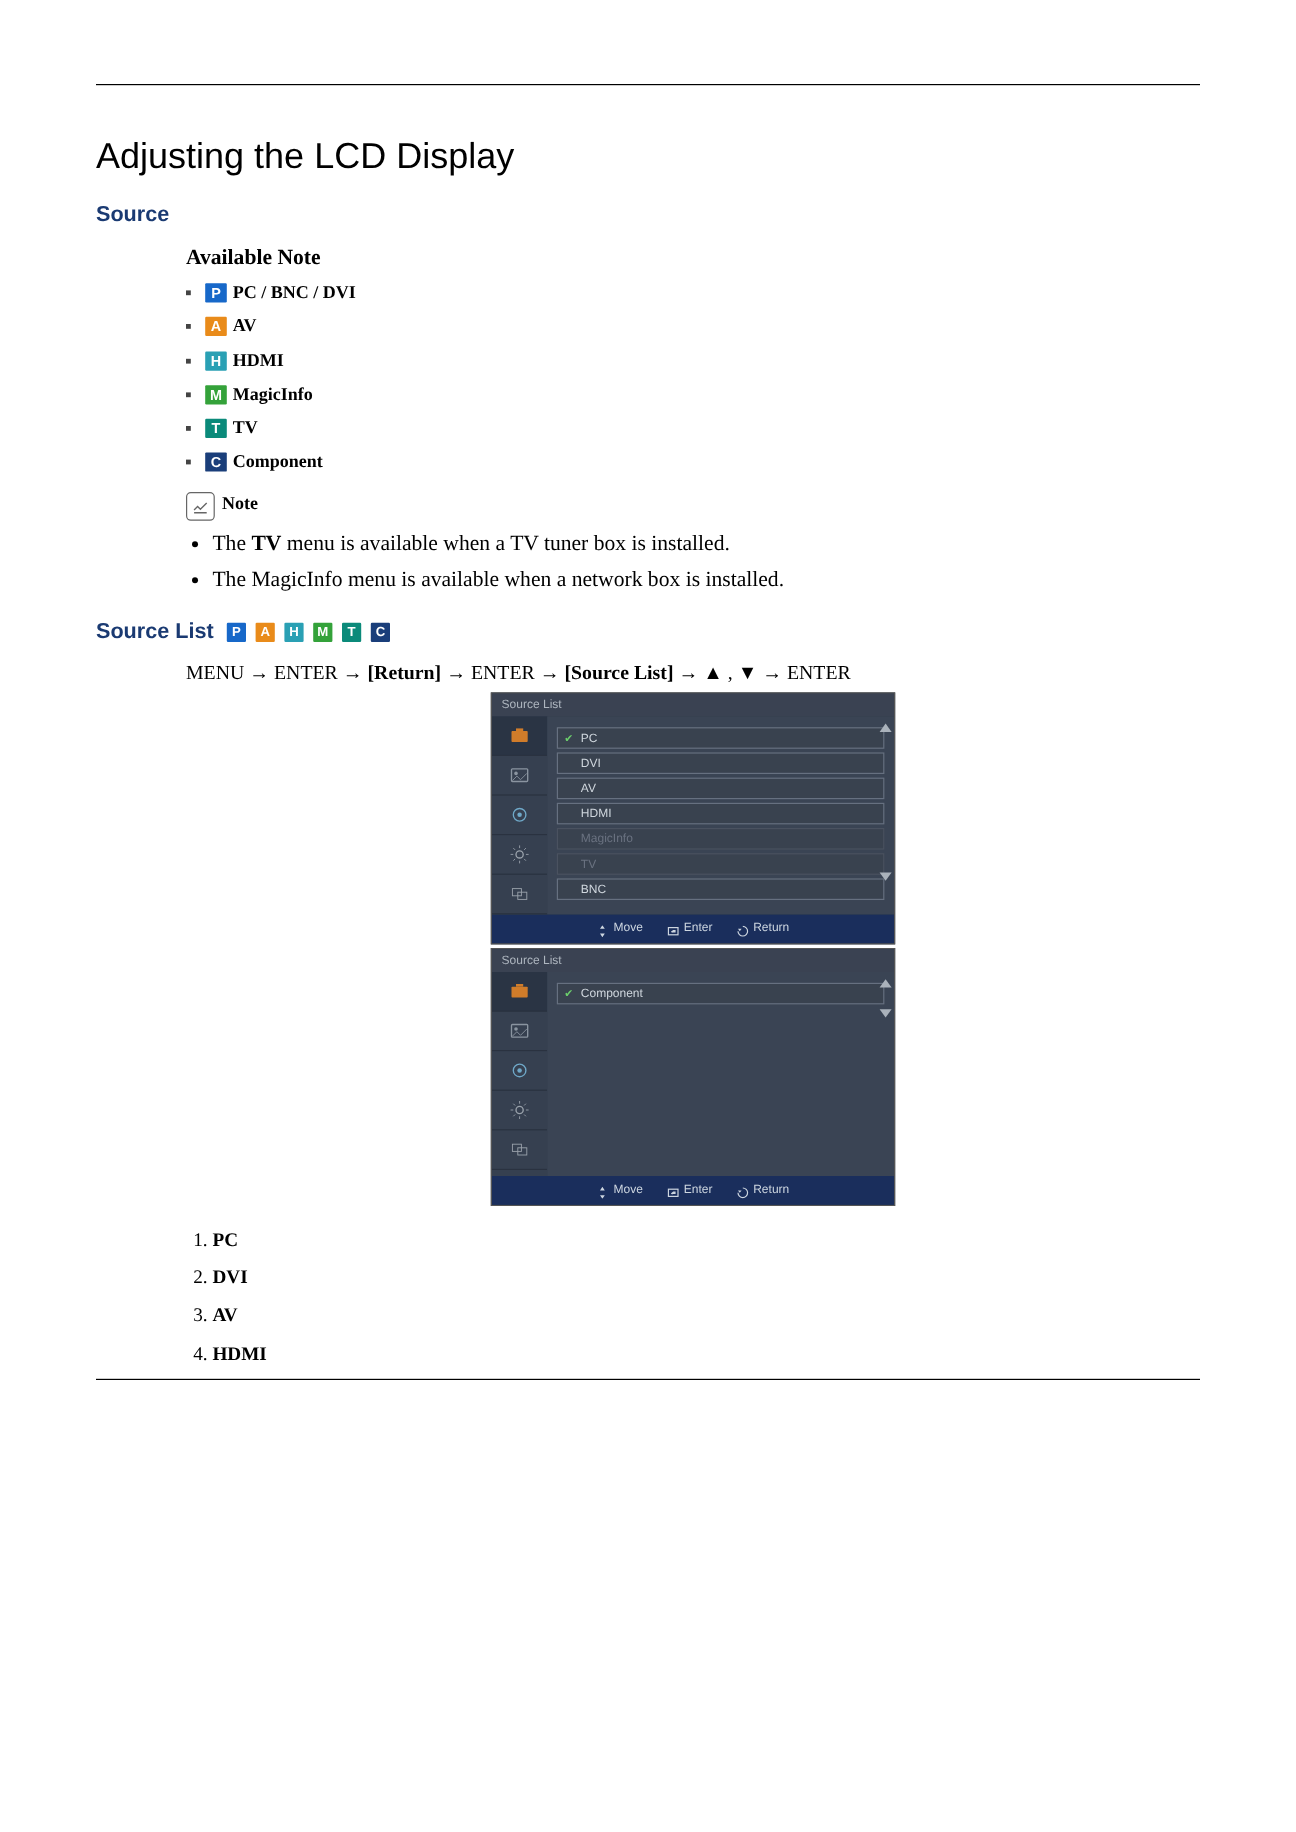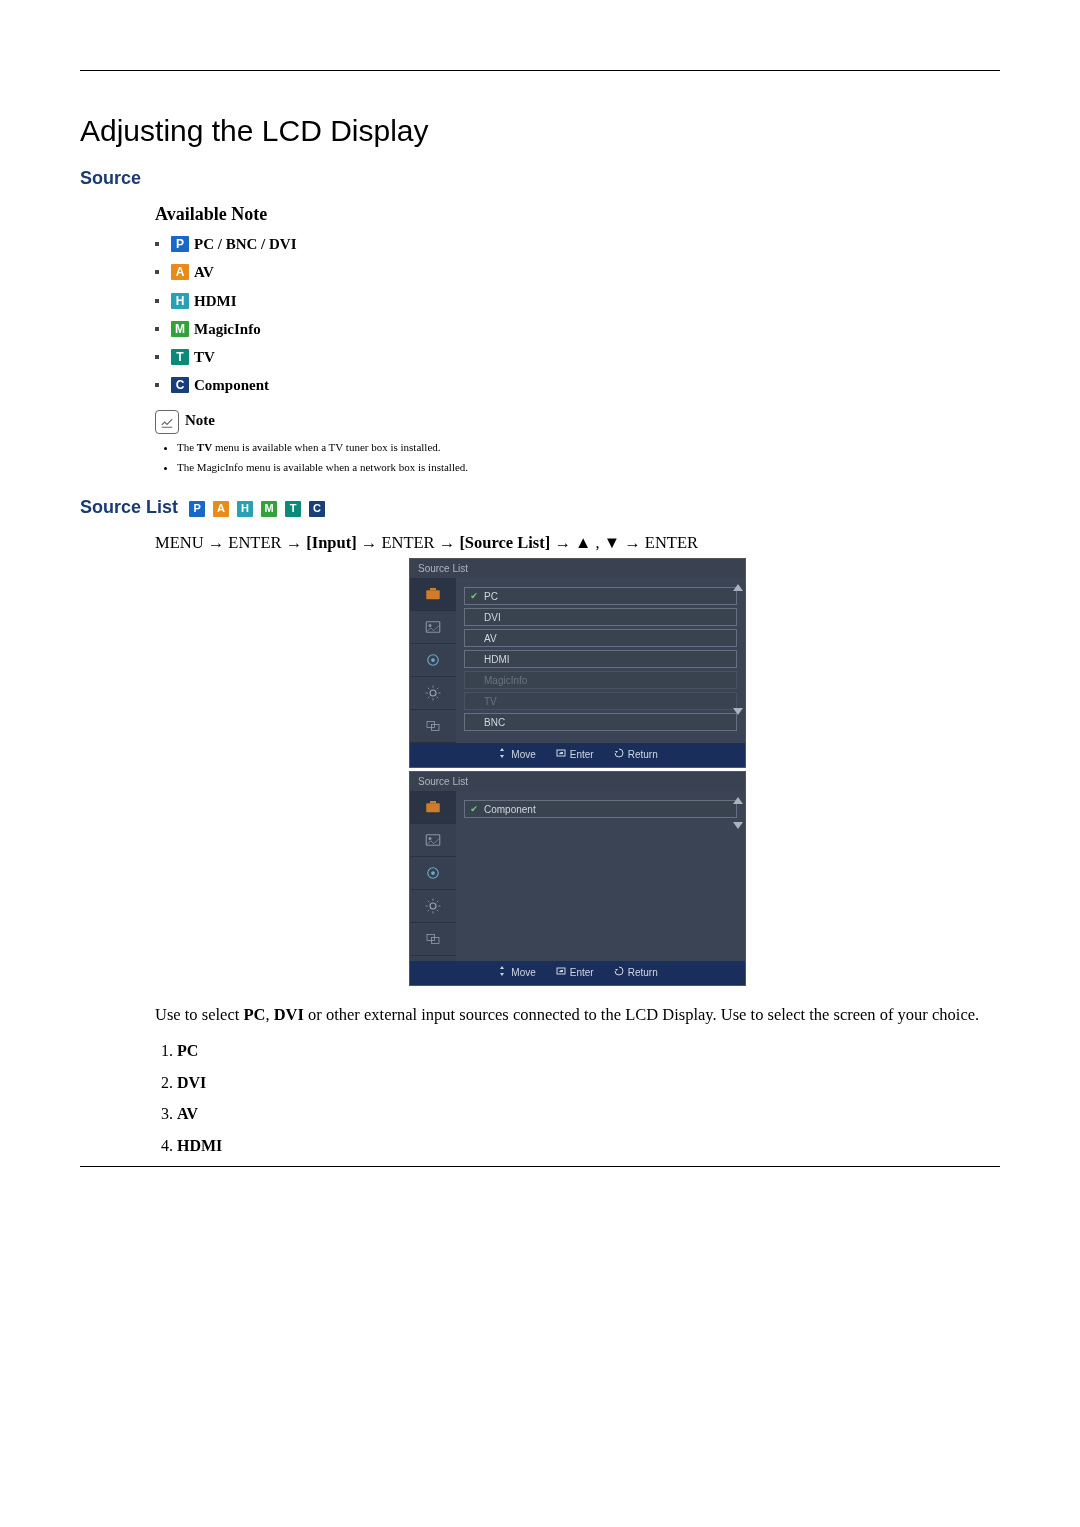--- a/index.html
+++ b/index.html
@@ -25,21 +25,21 @@
   .mi-cyan{background:#2aa0b4}
   .mi-green{background:#34a23a}
   .mi-teal{background:#0b8a7a}
   .mi-navy{background:#1a3e7a}
   .mode-lbl{font-weight:bold;font-size:15px}
   .note-row{display:flex;align-items:flex-start;margin:14px 0 6px}
   .note-ic{width:22px;height:22px;border:1.5px solid #666;border-radius:4px;display:inline-flex;align-items:center;justify-content:center;margin-right:6px;color:#666}
   .note-ic svg{width:14px;height:14px}
   .note-lbl{font-weight:bold;font-size:15px}
   ul.notes{list-style:disc;margin:6px 0 20px 22px;padding:0}
-  ul.notes li{margin:6px 0;font-size:11px}
+  ul.notes li{margin:6px 0;font-size:18px}
   .src-badges{display:inline-flex;gap:3px;margin-left:6px;vertical-align:middle}
   .src-badges .mode-icon{width:16px;height:16px;font-size:11px}
   .nav-path{margin:6px 0 4px;font-size:16.5px}
   .nav-b{font-weight:bold}
   
   .osd-wrap{display:flex;justify-content:center;margin:2px 0 18px}
   .osd-col{display:flex;flex-direction:column;gap:3px}
   .osd{width:335px;background:#2f3b4a;border:1px solid #555;font-family:Arial;font-size:11px;color:#cfd6dd}
   .osd-title{background:#3a4252;color:#aeb6bf;padding:3px 8px;font-size:10px}
   .osd-body{display:flex}
@@ -49,21 +49,21 @@
   .osd-side svg{width:18px;height:18px}
   .osd-list{flex:1;background:#3a4454;padding:6px 8px 4px 8px;position:relative}
   .osd-item{display:flex;align-items:center;border:1px solid #667080;height:16px;margin:3px 0;padding:0 4px;background:#39424f;color:#cfd6dd;font-size:10px}
   .osd-item .chk{width:10px;height:10px;margin-right:5px;display:inline-flex;align-items:center;justify-content:center;color:#6cd06c;font-size:9px}
   .osd-item.dim{color:#6a7280;border-color:#4a5260}
   .osd-scroll{position:absolute;right:2px;top:6px;bottom:28px;width:11px;display:flex;flex-direction:column;justify-content:space-between;align-items:center}
   .osd-scroll .arr{width:0;height:0;border-left:5px solid transparent;border-right:5px solid transparent}
   .arr.up{border-bottom:7px solid #aab2bb}
   .arr.dn{border-top:7px solid #aab2bb}
   .osd-foot{background:#1a2e5c;color:#cdd6e0;display:flex;gap:20px;justify-content:center;align-items:center;font-size:10px;padding:5px 0}
-  .osd-foot .f{display:flex;align-items:flex-start;gap:4px}
+  .osd-foot .f{display:flex;align-items:flex-end;gap:4px}
   .osd-foot svg{width:10px;height:10px}
   .desc-p{margin:8px 0 14px;font-size:16.5px}
   ol.final{margin:6px 0 0 22px;padding:0;font-size:16px}
   ol.final li{margin:10px 0}
   ol.final li span.b{font-weight:bold}
   .bottom-rule{margin-top:70px}
 </style>
 </head>
 <body>
 
@@ -132,21 +132,21 @@
     <span class="mode-icon mi-green">M</span>
     <span class="mode-icon mi-teal">T</span>
     <span class="mode-icon mi-navy">C</span>
   </span>
 </h2>
 
 <div class="content">
   <div class="nav-path">
     <span>MENU</span> <span>→</span>
     <span>ENTER</span> <span>→</span>
-    <span class="nav-b">[Input]</span> <span>→</span>
+    <span class="nav-b">[Return]</span> <span>→</span>
     <span>ENTER</span> <span>→</span>
     <span class="nav-b">[Source List]</span> <span>→</span>
     <span>▲</span> <span>,</span> <span>▼</span> <span>→</span>
     <span>ENTER</span>
   </div>
 
   <div class="osd-wrap">
     <div class="osd-col">
 
       <div class="osd">
@@ -310,23 +310,20 @@
                 <path d="M5 1a4 4 0 1 1-4 4" fill="none" stroke="#cdd6e0"></path>
                 <path d="M1 3l1.5 2L4 3z" fill="#cdd6e0"></path>
               </svg>
               <span>Return</span>
             </span>
         </div>
       </div>
     </div>
   </div>
 
-  <p class="desc-p">
-    <span>Use to select </span><b>PC</b><span>, </span><b>DVI</b><span> or other external input sources connected to the LCD Display. Use to select the screen of your choice.</span>
-  </p>
 
   <ol class="final">
     <li><span class="b">PC</span></li>
     <li><span class="b">DVI</span></li>
     <li><span class="b">AV</span></li>
     <li><span class="b">HDMI</span></li>
   </ol>
 </div>
 
 <hr class="rule bottom-rule">

